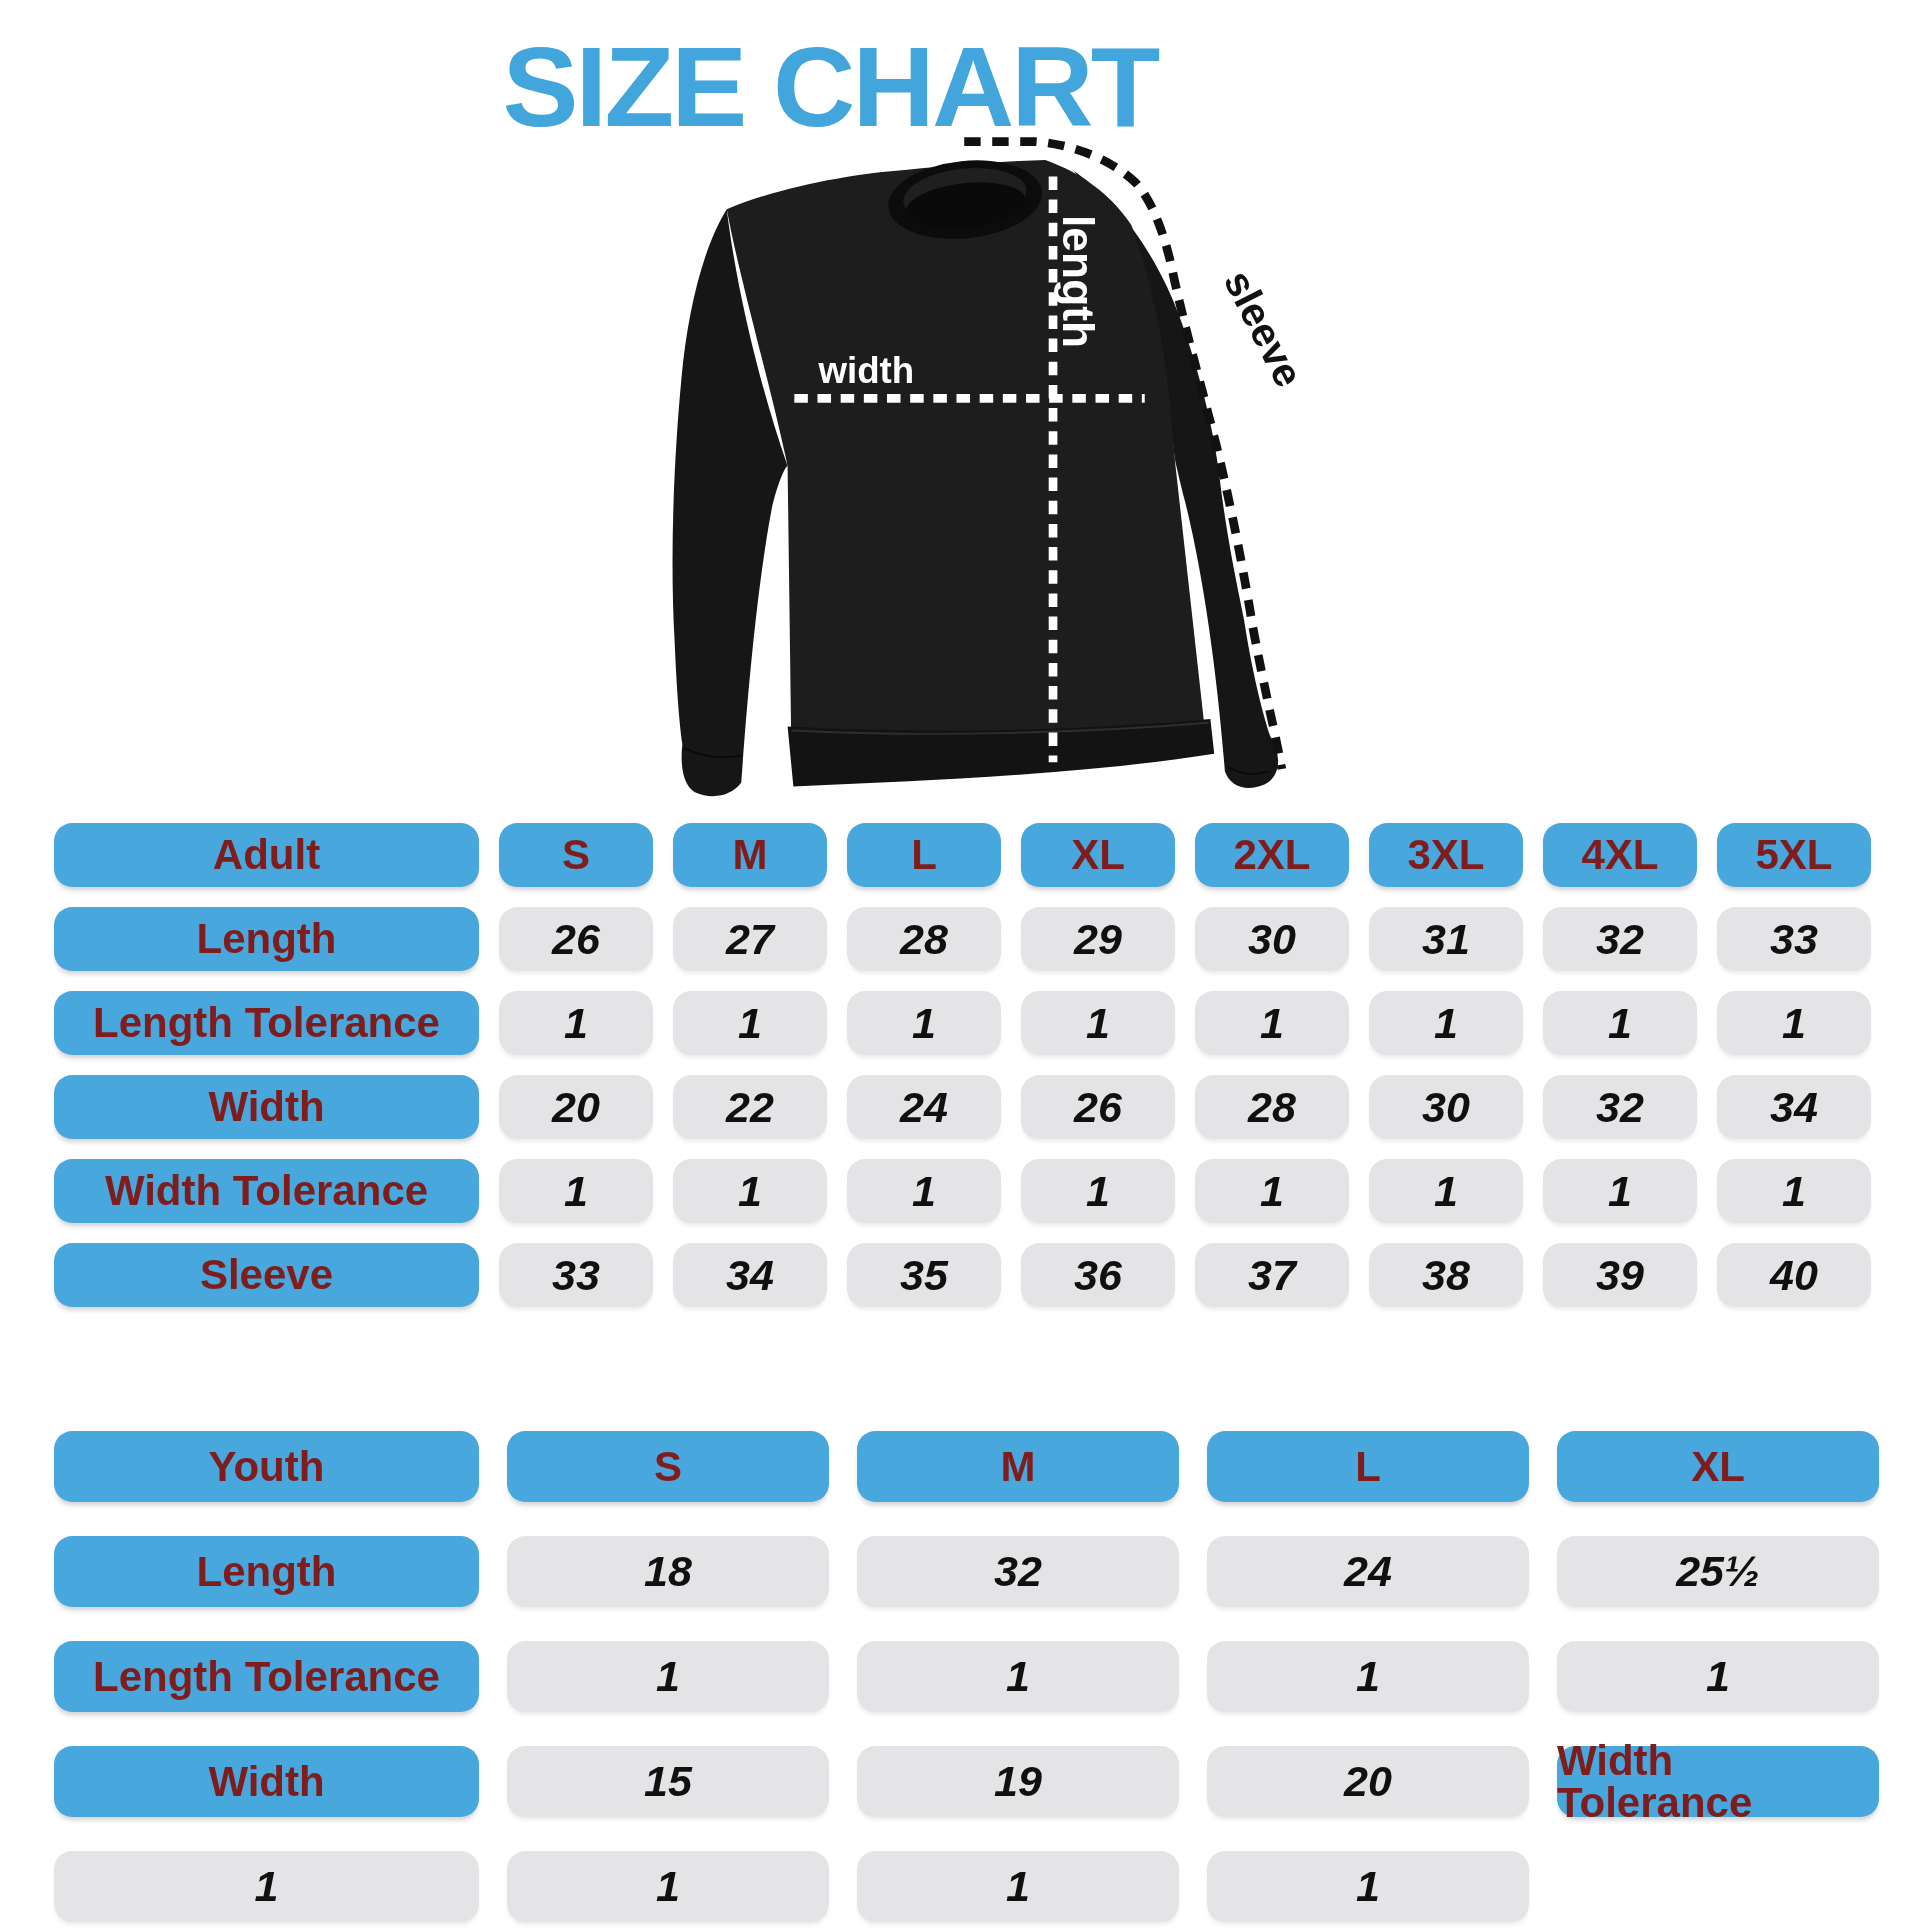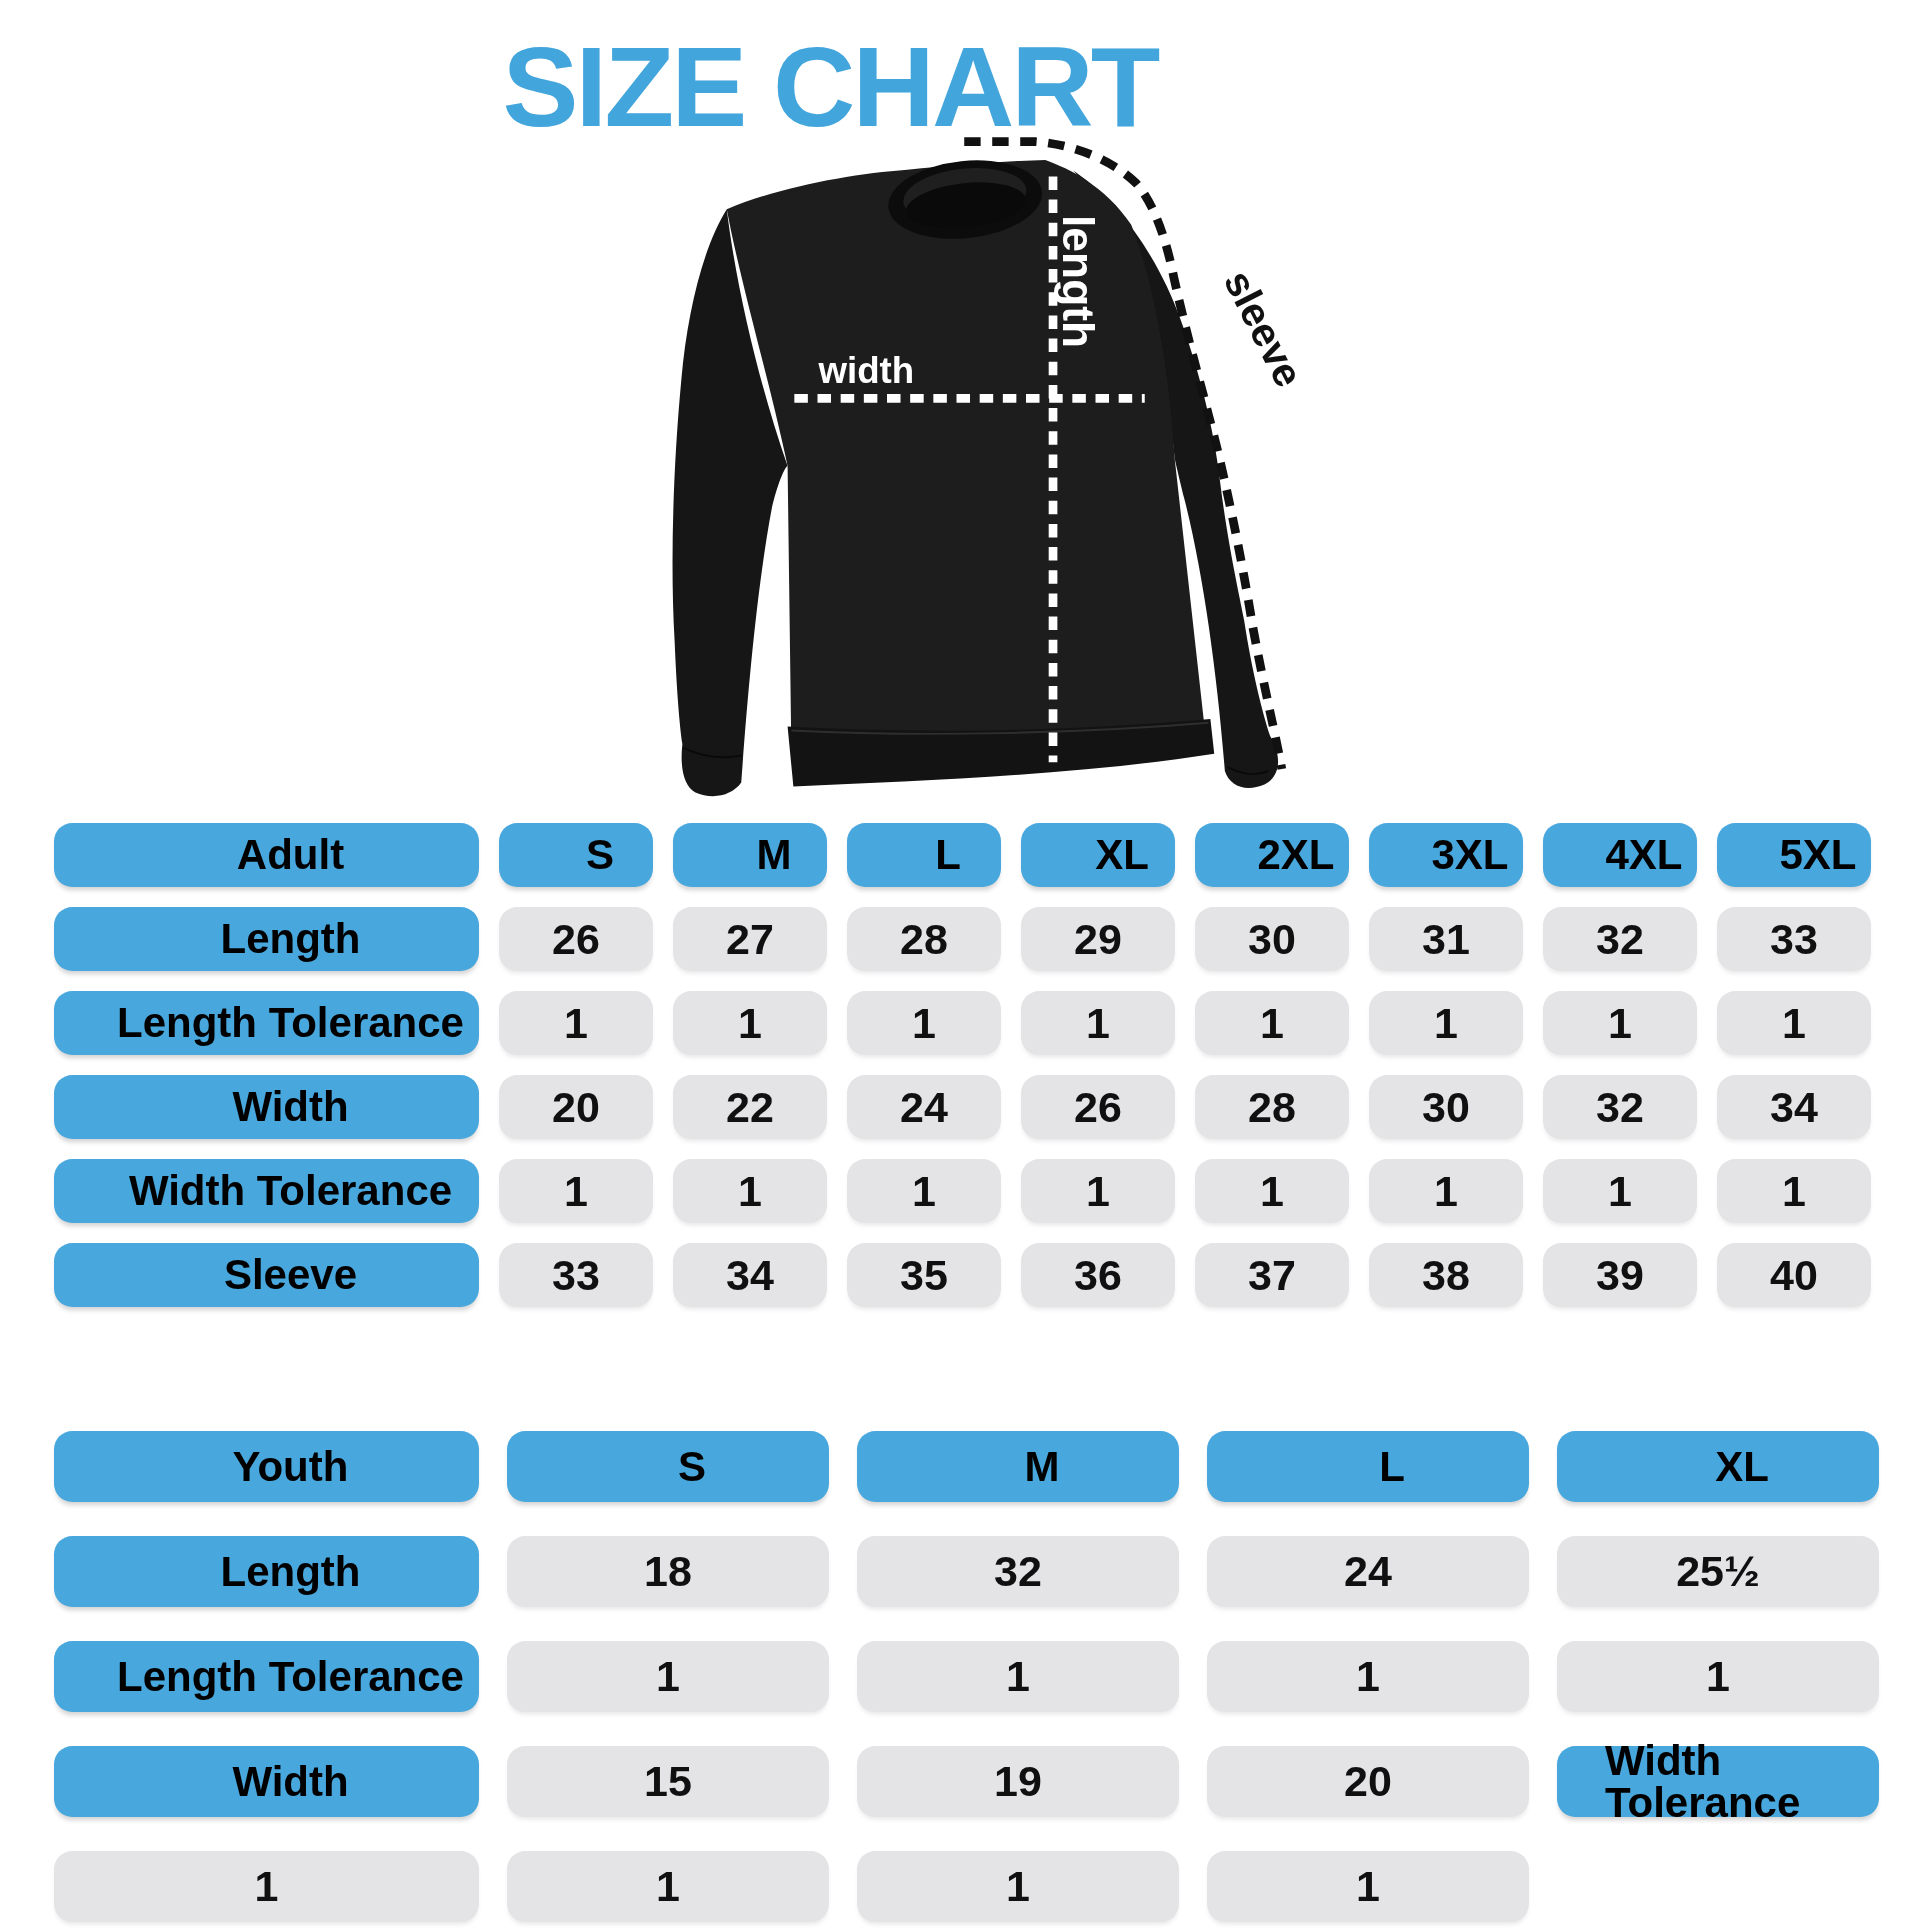--- a/index.html
+++ b/index.html
@@ -35,30 +35,30 @@
     grid-auto-rows:71px;
     gap:34px 28px;
   }
   .cell{
     border-radius:18.3px;
     display:flex;align-items:center;justify-content:center;
     font-weight:bold;line-height:1;
   }
   .pill{
     background:var(--accent-blue,#48A7DD);
-    color:#000000;
+    color:#7f1d1d;
     font-size:42px;
     box-shadow:0 5.8px 5.8px -2.9px rgba(0,0,0,.18);
-    padding-left:48px;
   }
   .val{
     background:var(--cell-grey,#E4E4E6);
     color:var(--value-text,#101010);
     font-size:43px;
     box-shadow:0 4.8px 4.8px -2.9px rgba(0,0,0,.10);
+    font-style:italic;
   }
 </style>
 </head>
 <body style="--accent-blue: #48A7DD; --title-blue: #42A5DC; --cell-grey: #E4E4E6; --value-text: #101010;">
 
 <h1 class="page-title">SIZE CHART</h1>
 
 <div class="figure">
   <svg viewBox="0 0 720 695">
 

